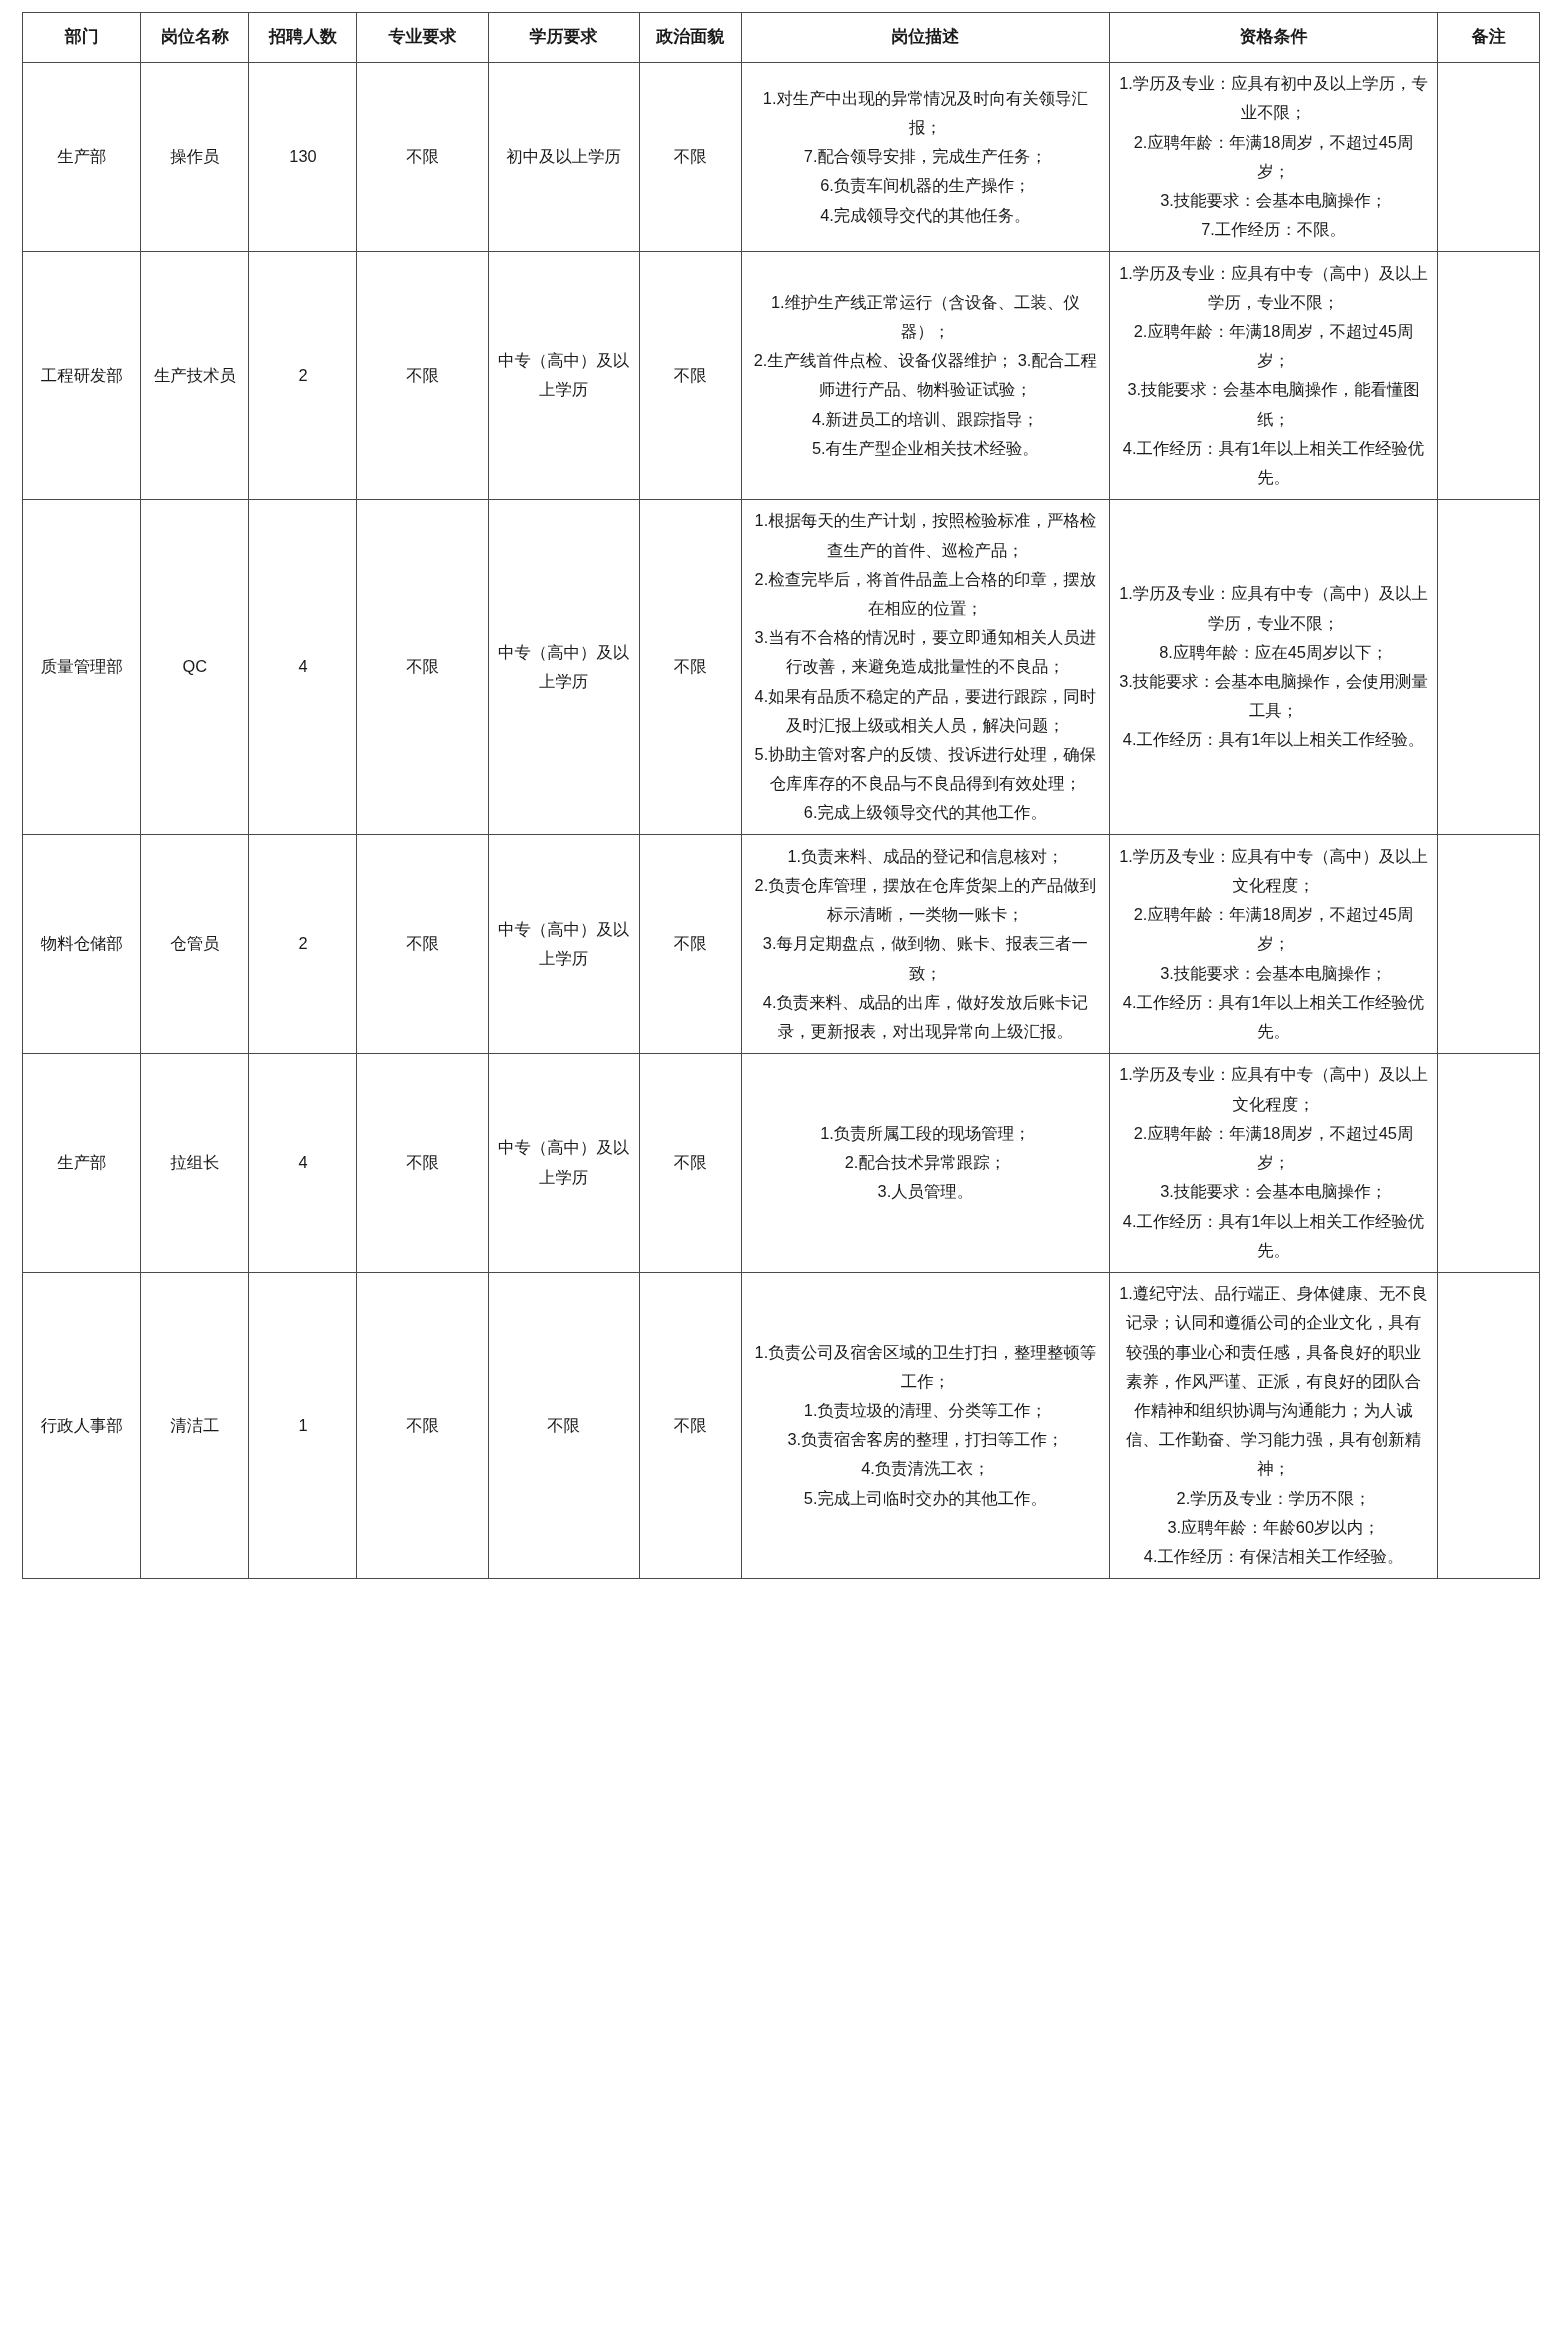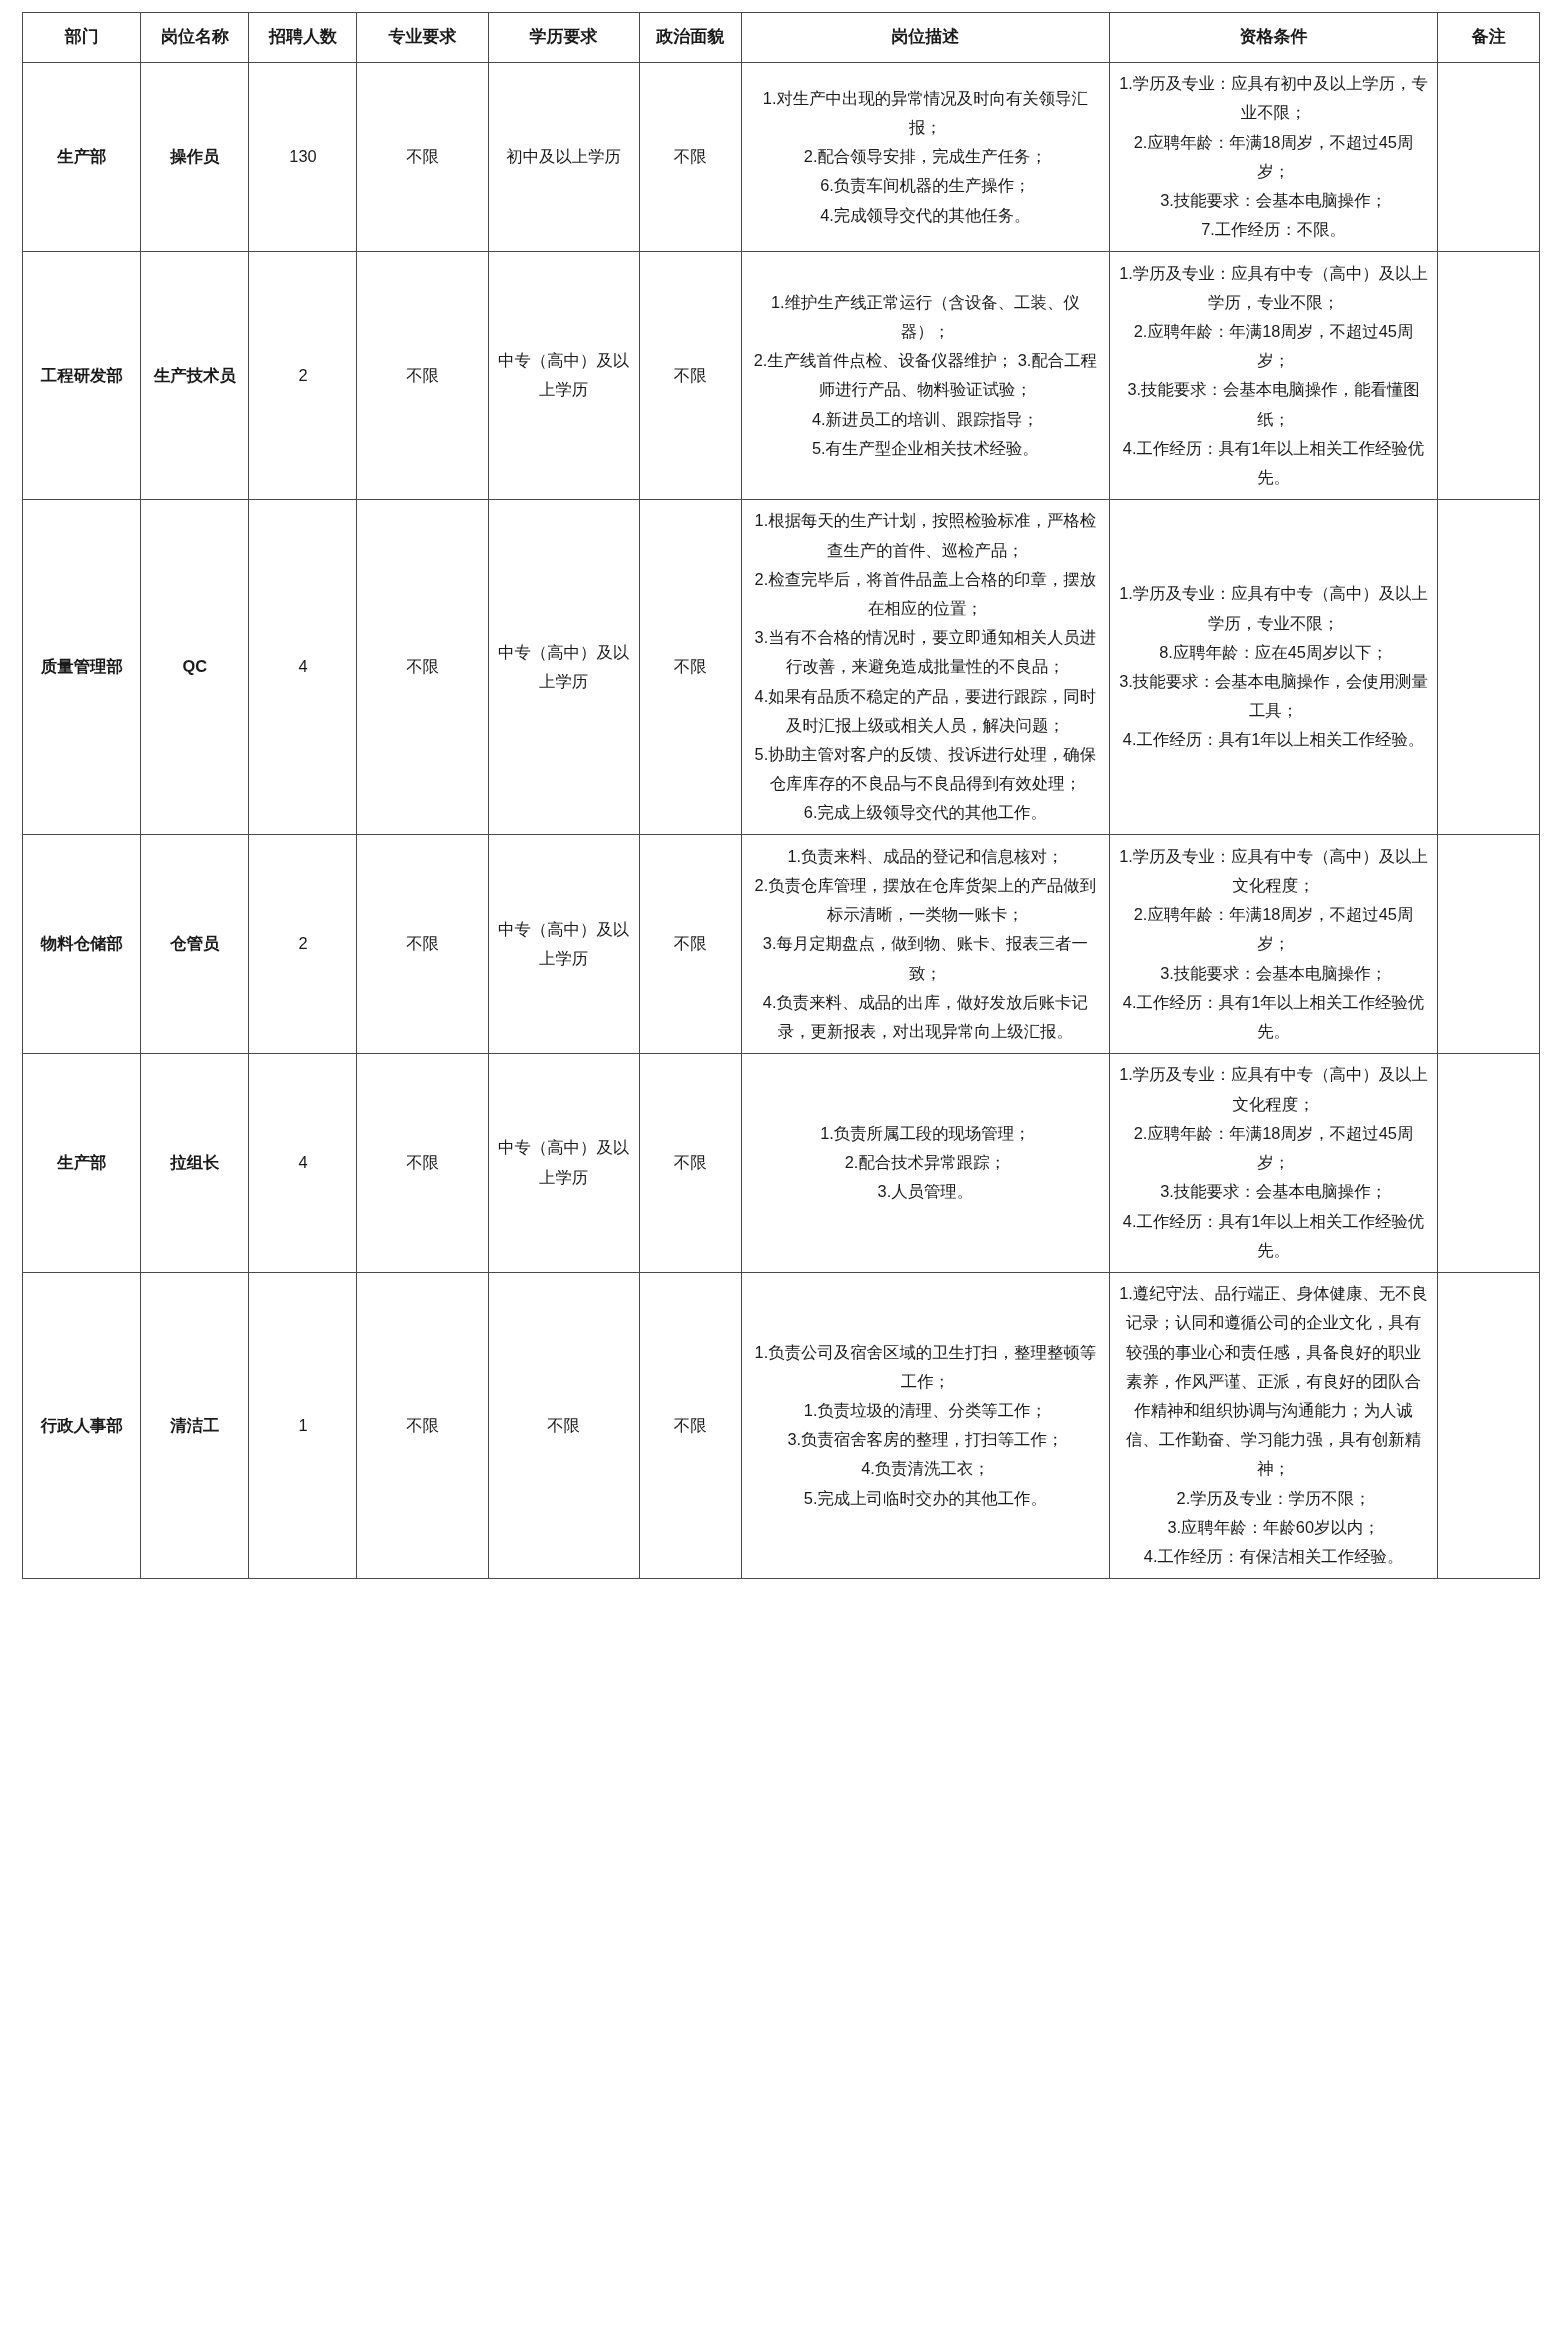--- a/index.html
+++ b/index.html
@@ -57,21 +57,20 @@
   }
   td.desc, td.qual {
     text-align: center;
   }
   td.desc .ln, td.qual .ln {
     display: block;
     text-align: center;
   }
   td.dept, td.title {
     text-align: center;
-    font-weight: bold;
   }
   td.remark { }
 </style>
 </head>
 <body>
 
 <div class="page">
   <table class="job-table">
     <colgroup>
       <col class="c-dept">
@@ -100,21 +99,21 @@
     <tbody>
         <tr>
           <td class="dept">生产部</td>
           <td class="title">操作员</td>
           <td class="center">130</td>
           <td class="center">不限</td>
           <td class="center">初中及以上学历</td>
           <td class="center">不限</td>
           <td class="desc">
             <span class="ln">1.对生产中出现的异常情况及时向有关领导汇报；</span>
-            <span class="ln">2.配合领导安排，完成生产任务；</span>
+            <span class="ln">7.配合领导安排，完成生产任务；</span>
             <span class="ln">6.负责车间机器的生产操作；</span>
             <span class="ln">4.完成领导交代的其他任务。</span>
           </td>
           <td class="qual">
             <span class="ln">1.学历及专业：应具有初中及以上学历，专业不限；</span>
             <span class="ln">2.应聘年龄：年满18周岁，不超过45周岁；</span>
             <span class="ln">3.技能要求：会基本电脑操作；</span>
             <span class="ln">7.工作经历：不限。</span>
           </td>
           <td class="remark"></td>

